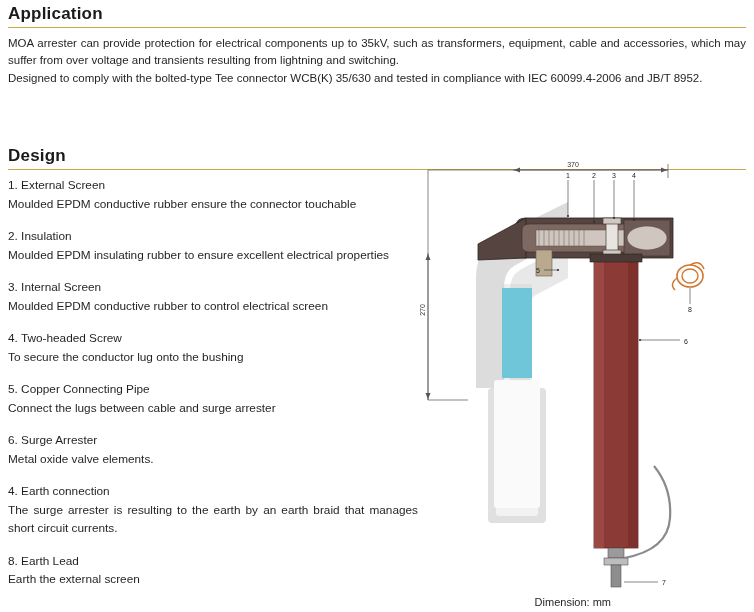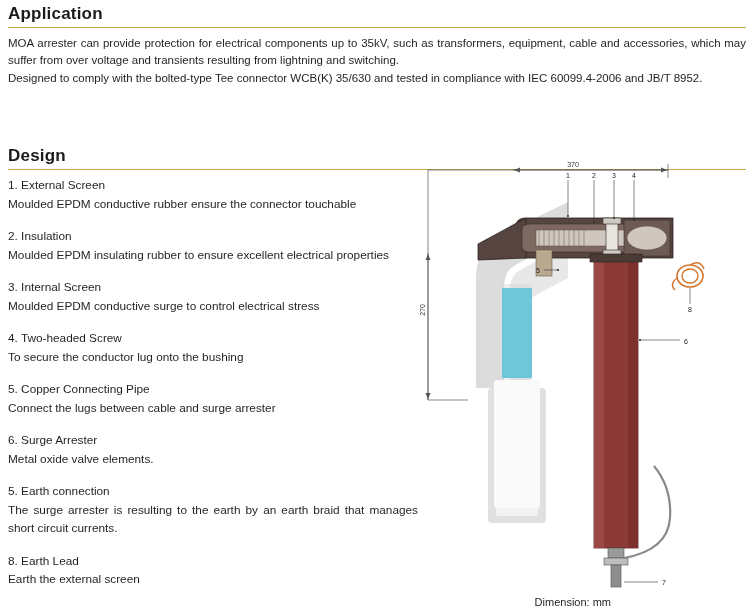--- a/index.html
+++ b/index.html
@@ -119,36 +119,36 @@
     <div>
       <div class="item-title">1. External Screen</div>
       <div class="item-desc">Moulded EPDM conductive rubber ensure the connector touchable</div>
     </div>
     <div>
       <div class="item-title">2. Insulation</div>
       <div class="item-desc">Moulded EPDM insulating rubber to ensure excellent electrical properties</div>
     </div>
     <div>
       <div class="item-title">3. Internal Screen</div>
-      <div class="item-desc">Moulded EPDM conductive surge to control electrical stress</div>
+      <div class="item-desc">Moulded EPDM conductive rubber to control electrical screen</div>
     </div>
     <div>
       <div class="item-title">4. Two-headed Screw</div>
       <div class="item-desc">To secure the conductor lug onto the bushing</div>
     </div>
     <div>
       <div class="item-title">5. Copper Connecting Pipe</div>
       <div class="item-desc">Connect the lugs between cable and surge arrester</div>
     </div>
     <div>
       <div class="item-title">6. Surge Arrester</div>
       <div class="item-desc">Metal oxide valve elements.</div>
     </div>
     <div>
-      <div class="item-title">5. Earth connection</div>
+      <div class="item-title">4. Earth connection</div>
       <div class="item-desc">The surge arrester is resulting to the earth by an earth braid that manages short circuit currents.</div>
     </div>
     <div>
       <div class="item-title">8. Earth Lead</div>
       <div class="item-desc">Earth the external screen</div>
     </div>
   </div>
 
   <div class="figure">
     <svg width="330" height="440" viewBox="0 0 330 440" xmlns="http://www.w3.org/2000/svg">

